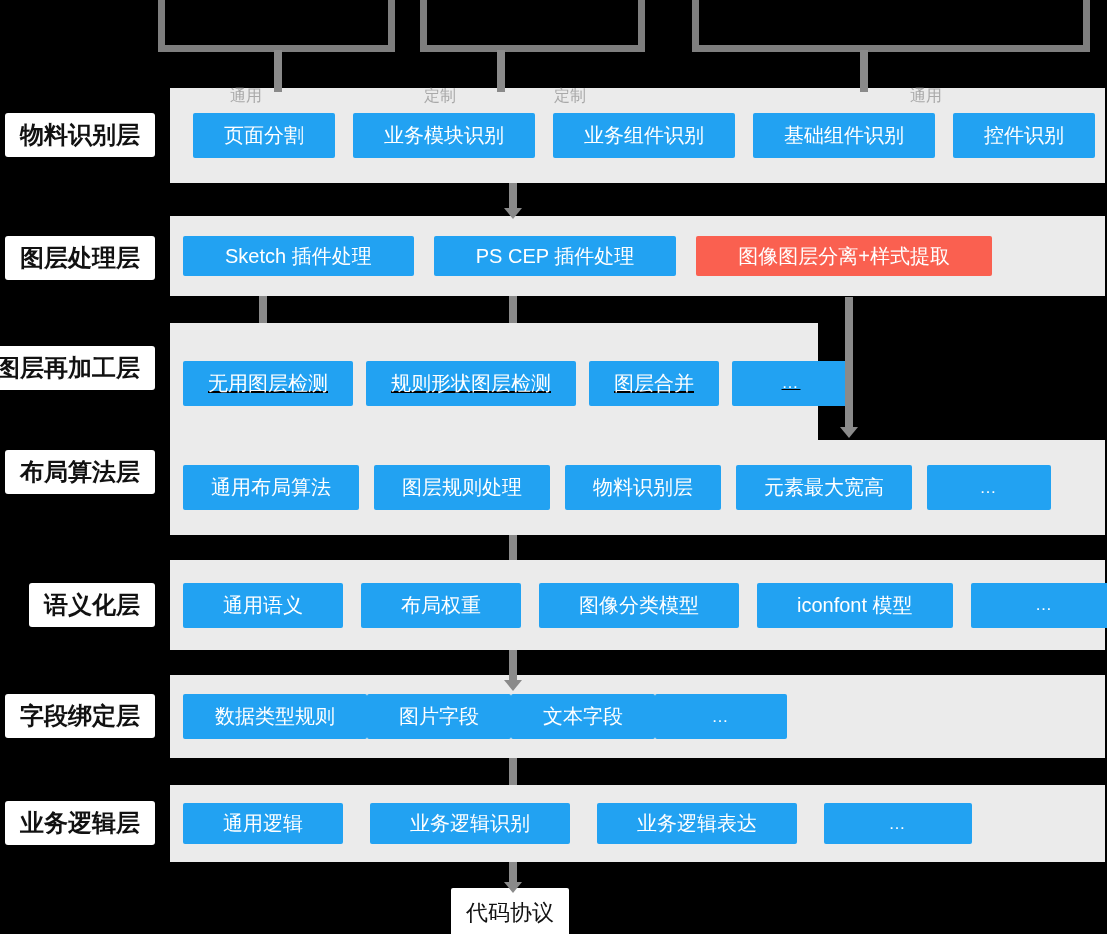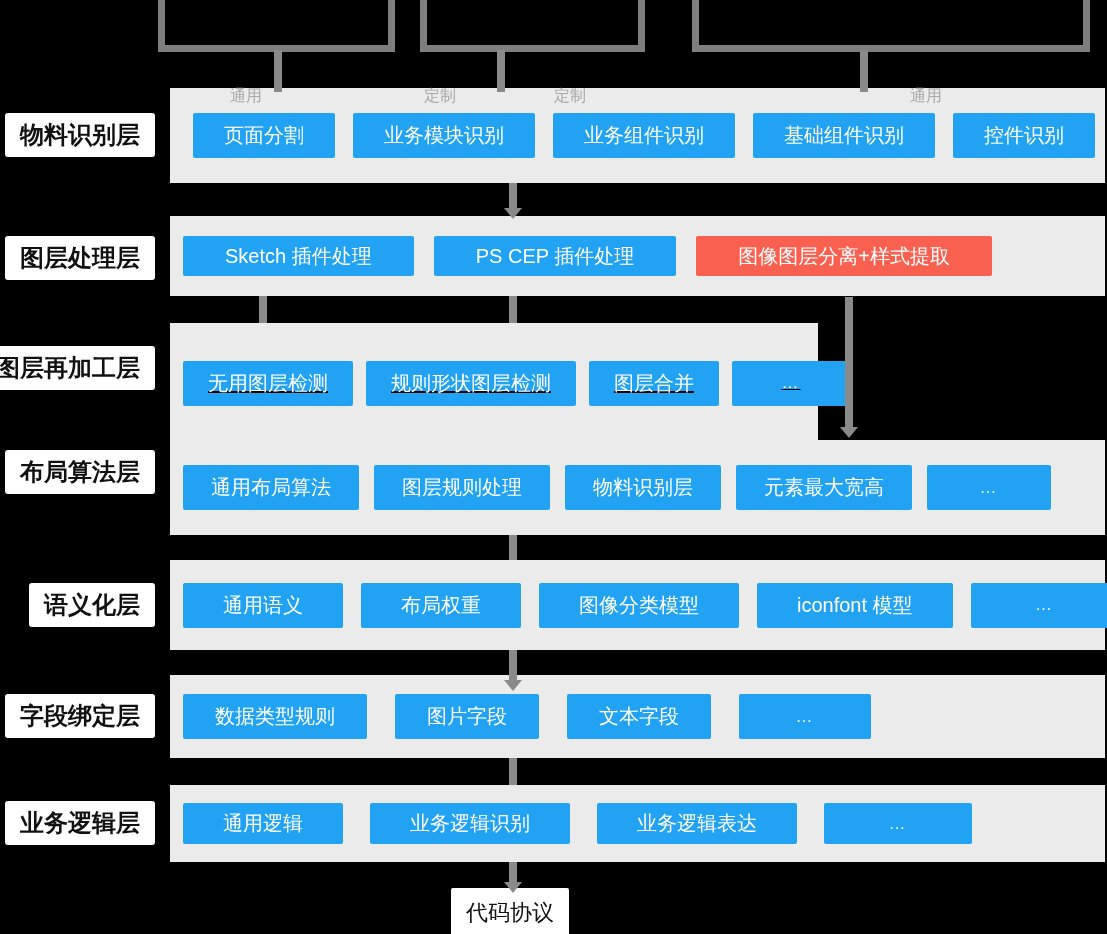--- a/index.html
+++ b/index.html
@@ -32,21 +32,21 @@
     display:flex;align-items:center;justify-content:center;
     white-space:nowrap;border-radius:2px;flex:none;
   }
   .btn.red{background:var(--red,#fa6050);padding:0 66px;}
   .btn.more{min-width:68px;font-size:17px;letter-spacing:2px;padding:0 10px;}
   .row1{gap:18px;justify-content:center;} .row1 .btn{padding:0 31px;}
   .row2{gap:20px;} .row2 .btn{padding:0 42px;height:40px;}
   .row3{gap:13px;} .row3 .btn{padding:0 25px;}
   .row4{gap:15px;} .row4 .btn{padding:0 28px;}
   .row5{gap:18px;} .row5 .btn{padding:0 40px;}
-  .row6{gap:28px;} .row6 .btn{padding:0 32px;}
+  .row6{} .row6 .btn{padding:0 32px;}
   .row7{gap:27px;} .row7 .btn{padding:0 40px;height:41px;}
   
   .layer-label{
     position:absolute;right:952px;background:#fff;color:#111;
     font-weight:bold;font-size:24px;line-height:26px;
     padding:9px 15px;border-radius:3px;white-space:nowrap;z-index:2;
   }
   
   .anno{position:absolute;top:86px;color:var(--anno,#a9a9a9);font-size:16px;z-index:4;white-space:nowrap;}
   

